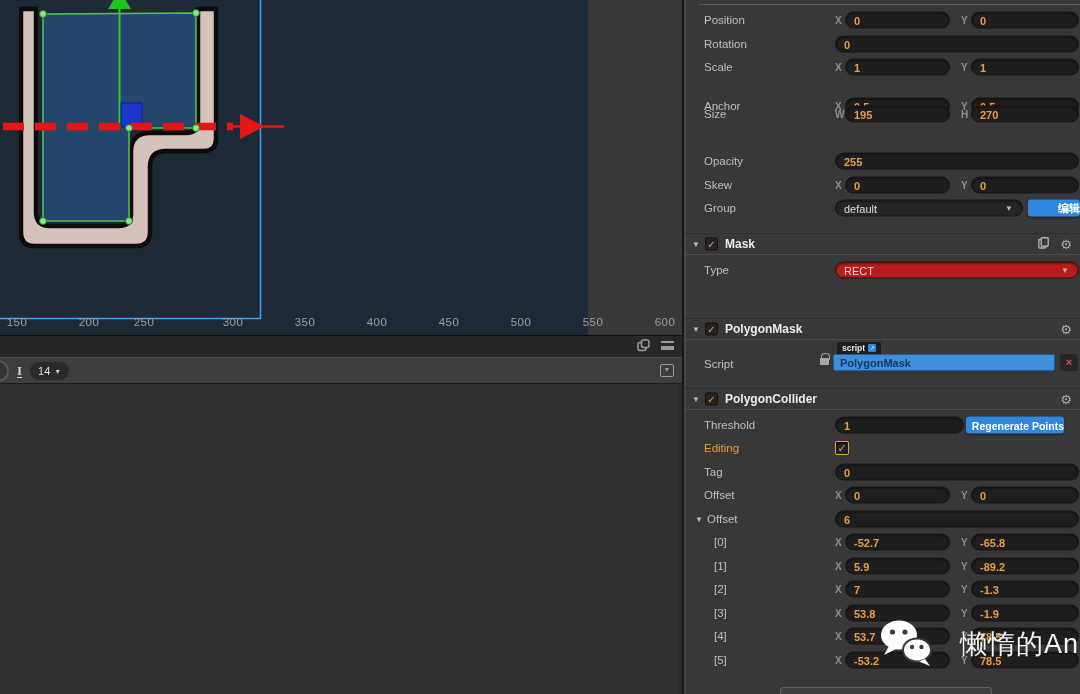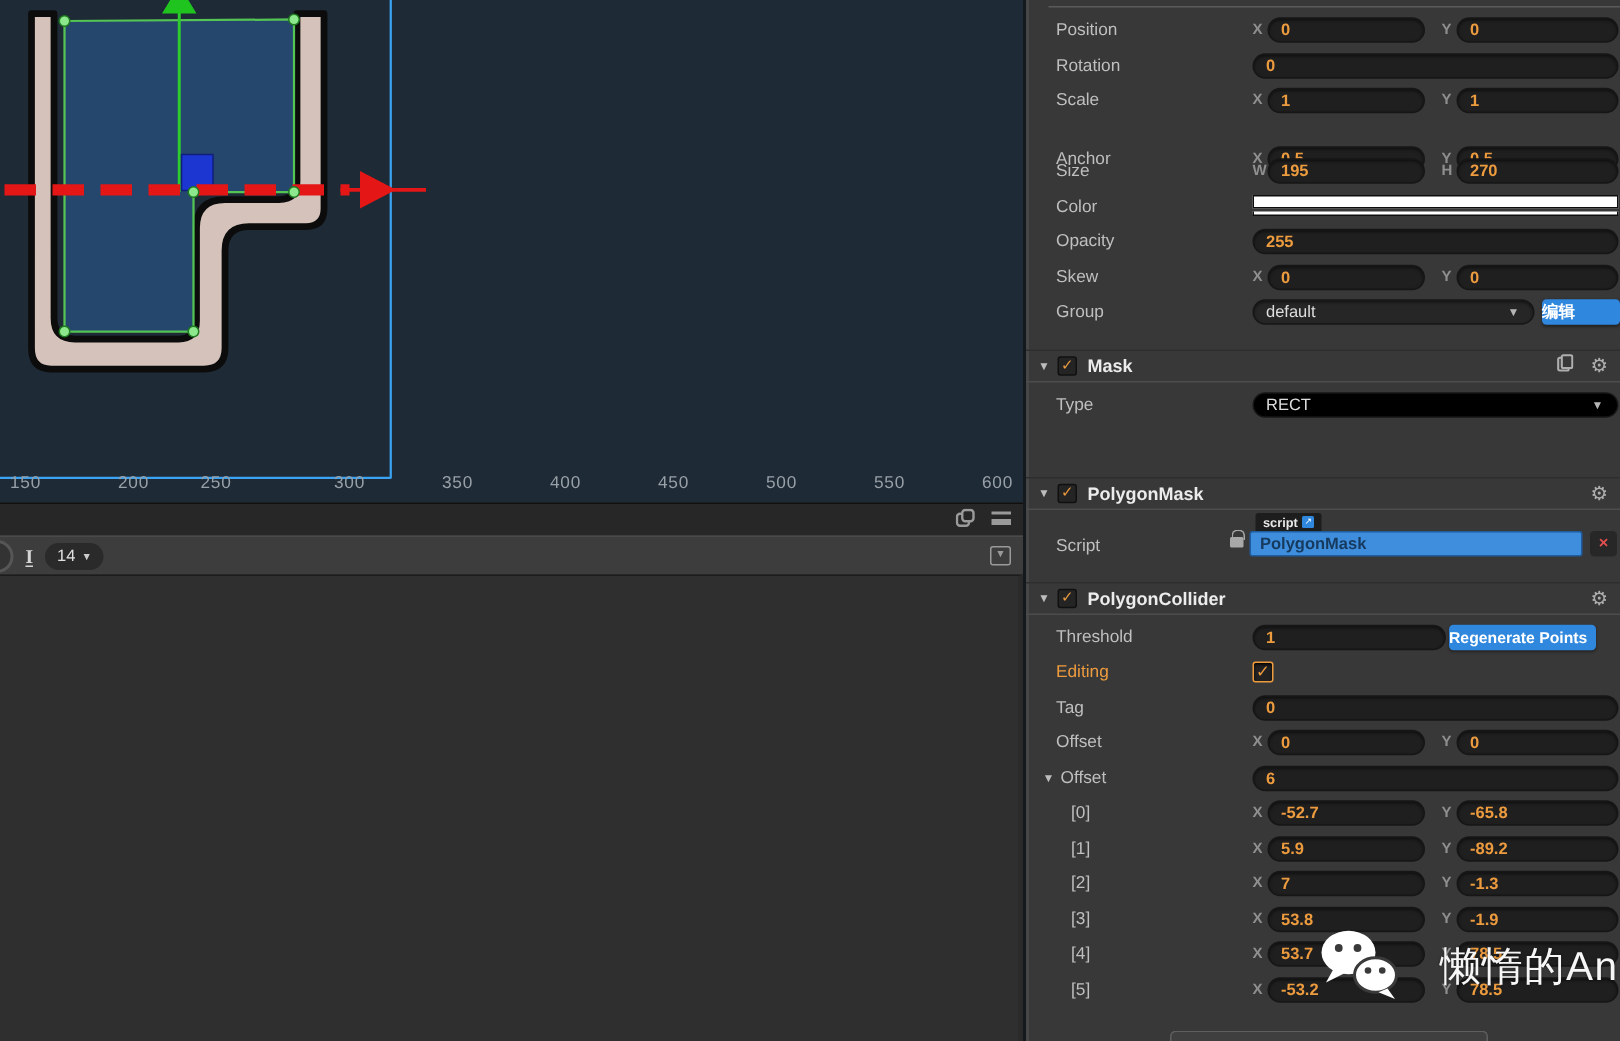--- a/index.html
+++ b/index.html
@@ -1,18 +1,18 @@
 <!DOCTYPE html>
 <html><head>
 <meta charset="utf-8">
 <style>
   * { box-sizing: border-box; margin: 0; padding: 0; }
   html,body { width:1080px; height:694px; overflow:hidden; background:#383838;
               font-family:"Liberation Sans","DejaVu Sans",sans-serif; }
-  .scene { position:absolute; left:0; top:0; width:682px; height:335px; background:#1e2a36; }
+  .scene { position:absolute; left:0; top:0; width:588px; height:335px; background:#1e2a36; }
   .scene svg { position:absolute; left:0; top:0; }
   .ruler-label { position:absolute; top:316px; transform:translateX(-50%); color:#98a0a8;
                  font-size:11.5px; letter-spacing:0.5px; }
   
   .bpanel-header { position:absolute; left:0; top:335px; width:682px; height:22px;
                    background:#272727; border-top:1px solid #101010; }
   .bpanel-toolbar { position:absolute; left:0; top:357px; width:682px; height:26px;
                     background:#3d3d3d; border-top:1px solid #4a4a4a; }
   .bpanel-content { position:absolute; left:0; top:383px; width:682px; height:311px;
                     background:#2f2f2f; border-top:1px solid #1c1c1c; border-right:3px solid #2a2a2a; }
@@ -38,26 +38,26 @@
   .ilabel { position:absolute; left:20px; top:50%; transform:translateY(-50%); color:#bfbfbf; font-size:11.5px; }
   .ilabel.orange { color:#ED9B3F;text-align:right; }
   .axis { position:absolute; color:#8f8f8f; font-size:10px; font-weight:bold; top:50%; transform:translateY(-50%); }
   .ax-x { left:151px; } .ax-y { left:277px; }
   .pill { position:absolute; top:50%; transform:translateY(-50%); height:17px; background:#1f1f1f;
           border:1px solid #161616; border-radius:9px; color:#ED9B3F; font-size:11px; font-weight:bold;
           display:flex; align-items:center; padding:0 8px; box-shadow:inset 0 1px 2px rgba(0,0,0,.55);
           white-space:nowrap; overflow:hidden; }
   .in-x { left:161px; width:105px; } .in-y { left:287px; width:108px; }
   .val-wide { left:151px; width:244px; }
-  .dropdown { left:151px; width:244px; color:#dedede; font-weight:normal; background:#000000; }
+  .dropdown { left:151px; width:244px; color:#dedede; font-weight:normal; background:#b91c1c; }
   .dropdown .dd, .gdrop .dd { position:absolute; right:9px; font-size:8px; color:#b5b5b5; }
   .gdrop { left:151px; width:188px; color:#dedede; font-weight:normal; background:#262626; }
   .btn-blue { position:absolute; top:50%; transform:translateY(-50%); height:17px; background:#2F87DE;
               border-radius:3px; color:#ffffff; font-size:11px; font-weight:bold; display:flex;
-              align-items:center; justify-content:flex-start; box-shadow:0 1px 2px rgba(0,0,0,.4); }
+              align-items:center; justify-content:flex-end; box-shadow:0 1px 2px rgba(0,0,0,.4); }
   .edit-btn { left:344px; width:52px; }
   .regen-btn { left:282px; width:98px; font-size:10.5px; }
   .thresh-in { left:151px; width:129px; }
   .checkbox { position:absolute; left:151px; top:50%; transform:translateY(-50%); width:14px; height:14px;
               background:#222222; border:1px solid #111; border-radius:2px; box-shadow:inset 0 1px 2px #000;
               text-align:center; }
   .checkbox i { font-style:normal; color:#ED9B3F; font-size:11px; font-weight:bold; line-height:12px; display:block; }
   .checkbox.editing { border:1px solid #ED9B3F; }
   .color-swatch { position:absolute; left:151px; width:244px; top:2px; height:16px; }
   .color-main { height:9px; background:#ffffff; border:1px solid #0e0e0e; }
@@ -208,27 +208,20 @@
     <span class="ilabel">Size</span>
     <span class="axis ax-x">W</span>
     <div class="pill in-x">
         <span>195</span>
       </div>
     <span class="axis ax-y">H</span>
     <div class="pill in-y">
         <span>270</span>
       </div>
   </div>
-  <div class="irow" style="top:128px">
-    <span class="ilabel">Color</span>
-    <div class="color-swatch">
-      <div class="color-main"></div>
-        <div class="color-alpha"></div>
-    </div>
-  </div>
   <div class="irow" style="top:151px">
     <span class="ilabel">Opacity</span>
     <div class="pill val-wide">
         <span>255</span>
       </div>
   </div>
   <div class="irow" style="top:175px">
     <span class="ilabel">Skew</span>
     <span class="axis ax-x">X</span>
     <div class="pill in-x">

